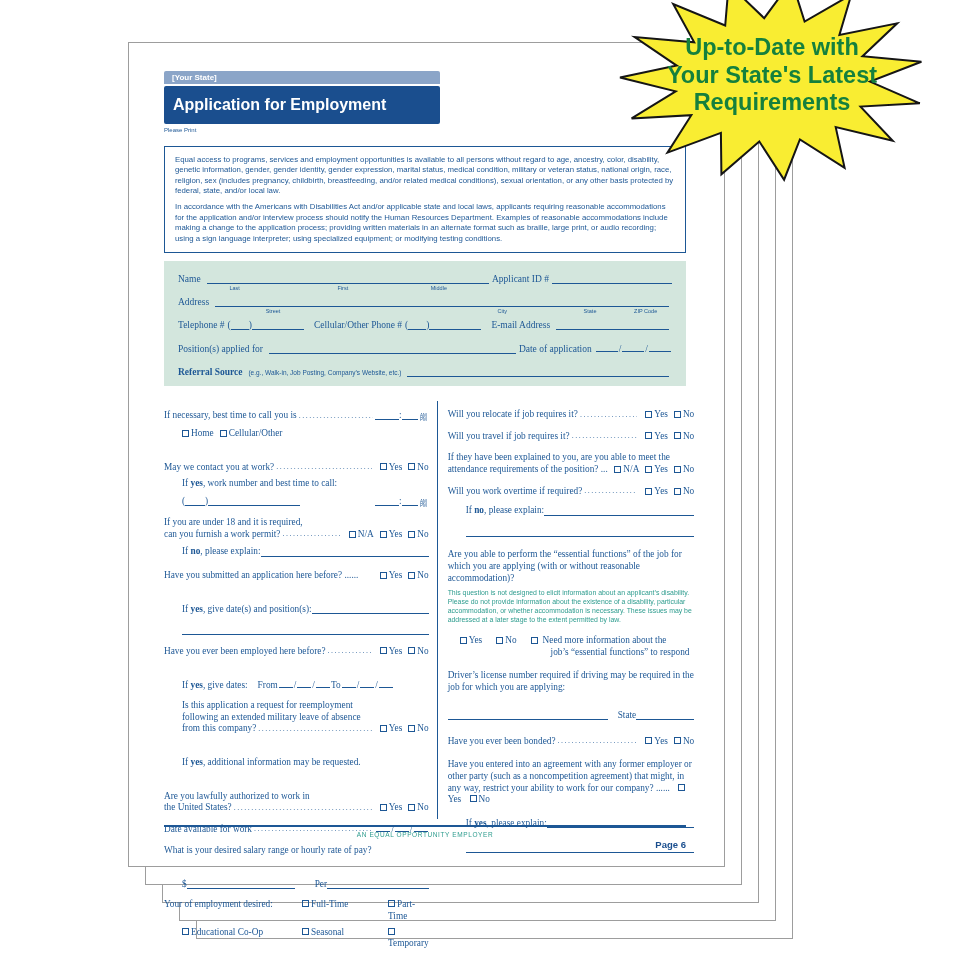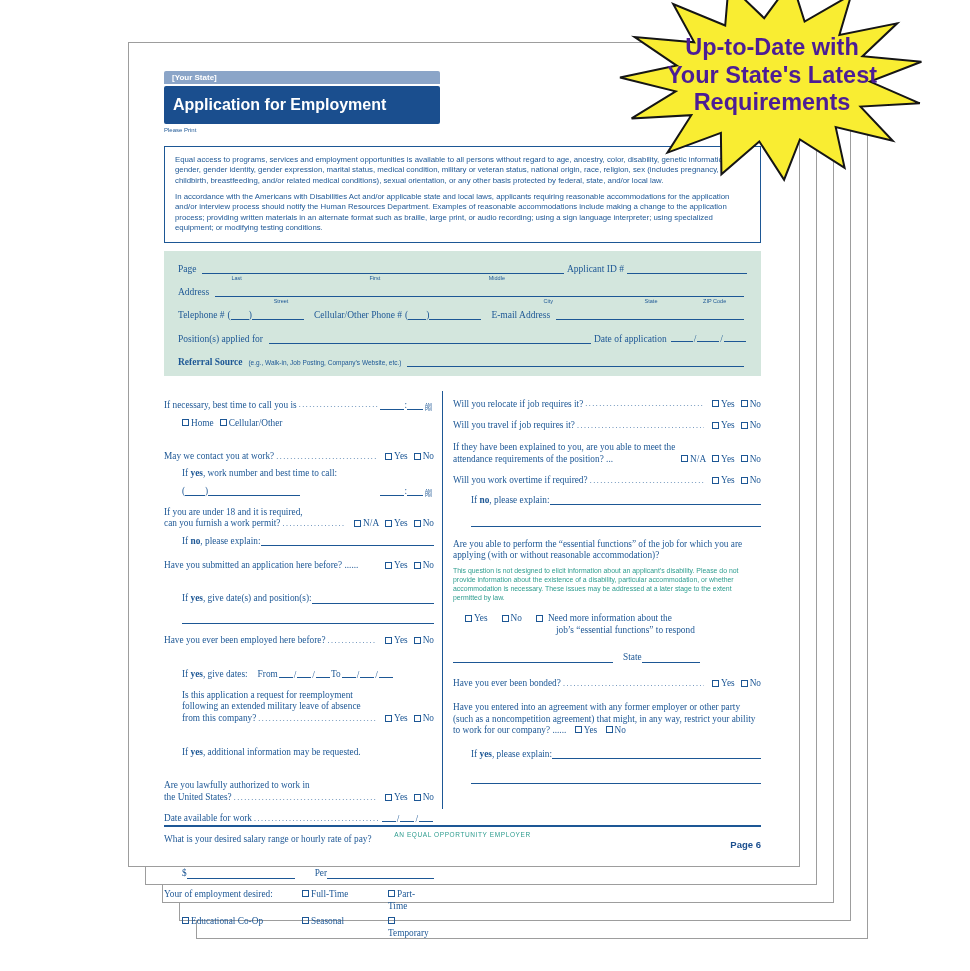--- a/index.html
+++ b/index.html
@@ -3,21 +3,21 @@
 <meta charset="utf-8">
 <style>
   :root{
     --navy:#1d5795; --bar:#1a4e8e; --ltbar:#8ba5c8; --green:#d3e6dd;
     --teal:#2d9c8e; --yellow:#f9ed32; --edge:#9d9d9d;
   }
   *{box-sizing:border-box;margin:0;padding:0}
   body{background:#fff}
   .stage{position:relative;width:970px;height:971px;overflow:hidden;background:#fff;
          font-family:"Liberation Serif",serif;color:var(--navy)}
-  .sheet{position:absolute;width:672px;height:825px;background:#fff;border:1px solid var(--edge)}
+  .sheet{position:absolute;width:597px;height:825px;background:#fff;border:1px solid var(--edge)}
   .s2{left:145px;top:60px}.s3{left:162px;top:78px}.s4{left:179px;top:96px}.s5{left:196px;top:114px}
   .front{left:128px;top:42px;padding:28px 38px 0 35px;z-index:5}
 
   
   .state-tag{width:276px;background:var(--ltbar);color:#fff;font:bold 8px "Liberation Sans",sans-serif;
              padding:2px 0 2px 8px;border-radius:2px 2px 0 0}
   .title-bar{width:276px;background:var(--bar);color:#fff;font:bold 16px "Liberation Sans",sans-serif;
              padding:10px 0 10px 9px;margin-top:2px;border-radius:2px}
   .please-print{font:6px "Liberation Sans",sans-serif;margin-top:3px}
 
@@ -65,21 +65,21 @@
   .pfoot{position:absolute;left:35px;right:38px;bottom:16px}
   .rule{border-top:2.5px solid var(--navy)}
   .eoe{text-align:center;font:6.5px "Liberation Sans",sans-serif;color:var(--teal);
        letter-spacing:.6px;margin-top:4px}
   .pageno{text-align:right;font:bold 9.5px "Liberation Sans",sans-serif;color:var(--bar);margin-top:1px}
 
   
   .burst{position:absolute;left:612px;top:-20px;width:320px;height:208px;z-index:9}
   .burst svg{position:absolute;left:0;top:0}
   .burst-text{position:absolute;left:0;top:54px;width:100%;text-align:center;
-              font:bold 23.5px/27.5px "Liberation Sans",sans-serif;color:#4c1d95}
+              font:bold 23.5px/27.5px "Liberation Sans",sans-serif;color:#15803d}
 </style>
 </head>
 <body>
 
 <div class="stage">
 
   <div class="sheet s5"></div>
   <div class="sheet s4"></div>
   <div class="sheet s3"></div>
   <div class="sheet s2"></div>
@@ -90,21 +90,21 @@
     <div class="title-bar">Application for Employment</div>
     <div class="please-print">Please Print</div>
 
     <div class="notice">
       <p>Equal access to programs, services and employment opportunities is available to all persons without regard to age, ancestry, color, disability, genetic information, gender, gender identity, gender expression, marital status, medical condition, military or veteran status, national origin, race, religion, sex (includes pregnancy, childbirth, breastfeeding, and/or related medical conditions), sexual orientation, or any other basis protected by federal, state, and/or local law.</p>
       <p>In accordance with the Americans with Disabilities Act and/or applicable state and local laws, applicants requiring reasonable accommodations for the application and/or interview process should notify the Human Resources Department. Examples of reasonable accommodations include making a change to the application process; providing written materials in an alternate format such as braille, large print, or audio recording; using a sign language interpreter; using specialized equipment; or modifying testing conditions.</p>
     </div>
 
     <div class="ident">
       <div class="irow">
-        <span class="lab">Page</span>
+        <span class="lab">Name</span>
         <span class="line">
           <span class="sub" style="left:8%">Last</span>
           <span class="sub" style="left:46%">First</span>
           <span class="sub" style="left:79%">Middle</span>
         </span>
         <span class="lab">Applicant ID #</span>
         <span class="bl" style="width:120px"></span>
       </div>
       <div class="irow">
         <span class="lab">Address</span>
@@ -340,20 +340,21 @@
 
         <div class="q mt10" style="justify-content:flex-start;align-items:flex-start">
           <span class="cb" style="margin-left:12px;margin-top:2px"></span>
             <span>Yes</span>
           <span class="cb" style="margin-left:14px;margin-top:2px"></span>
             <span>No</span>
           <span class="cb" style="margin-left:14px;margin-top:2px"></span>
           <span style="margin-left:3px"><span>Need more information about the</span><br><span style="margin-left:8px">job’s “essential functions” to respond</span></span>
         </div>
 
+        <div class="mt12">Driver’s license number required if driving may be required in the job for which you are applying:</div>
         <div class="q mt16">
           <span class="bl" style="width:160px"></span>
           <span class="gap"></span>
           <span>State</span>
           <span class="bl" style="width:58px"></span>
           <span class="sp"></span>
         </div>
 
         <div class="q mt14">
           <span>Have you ever been bonded?</span>

